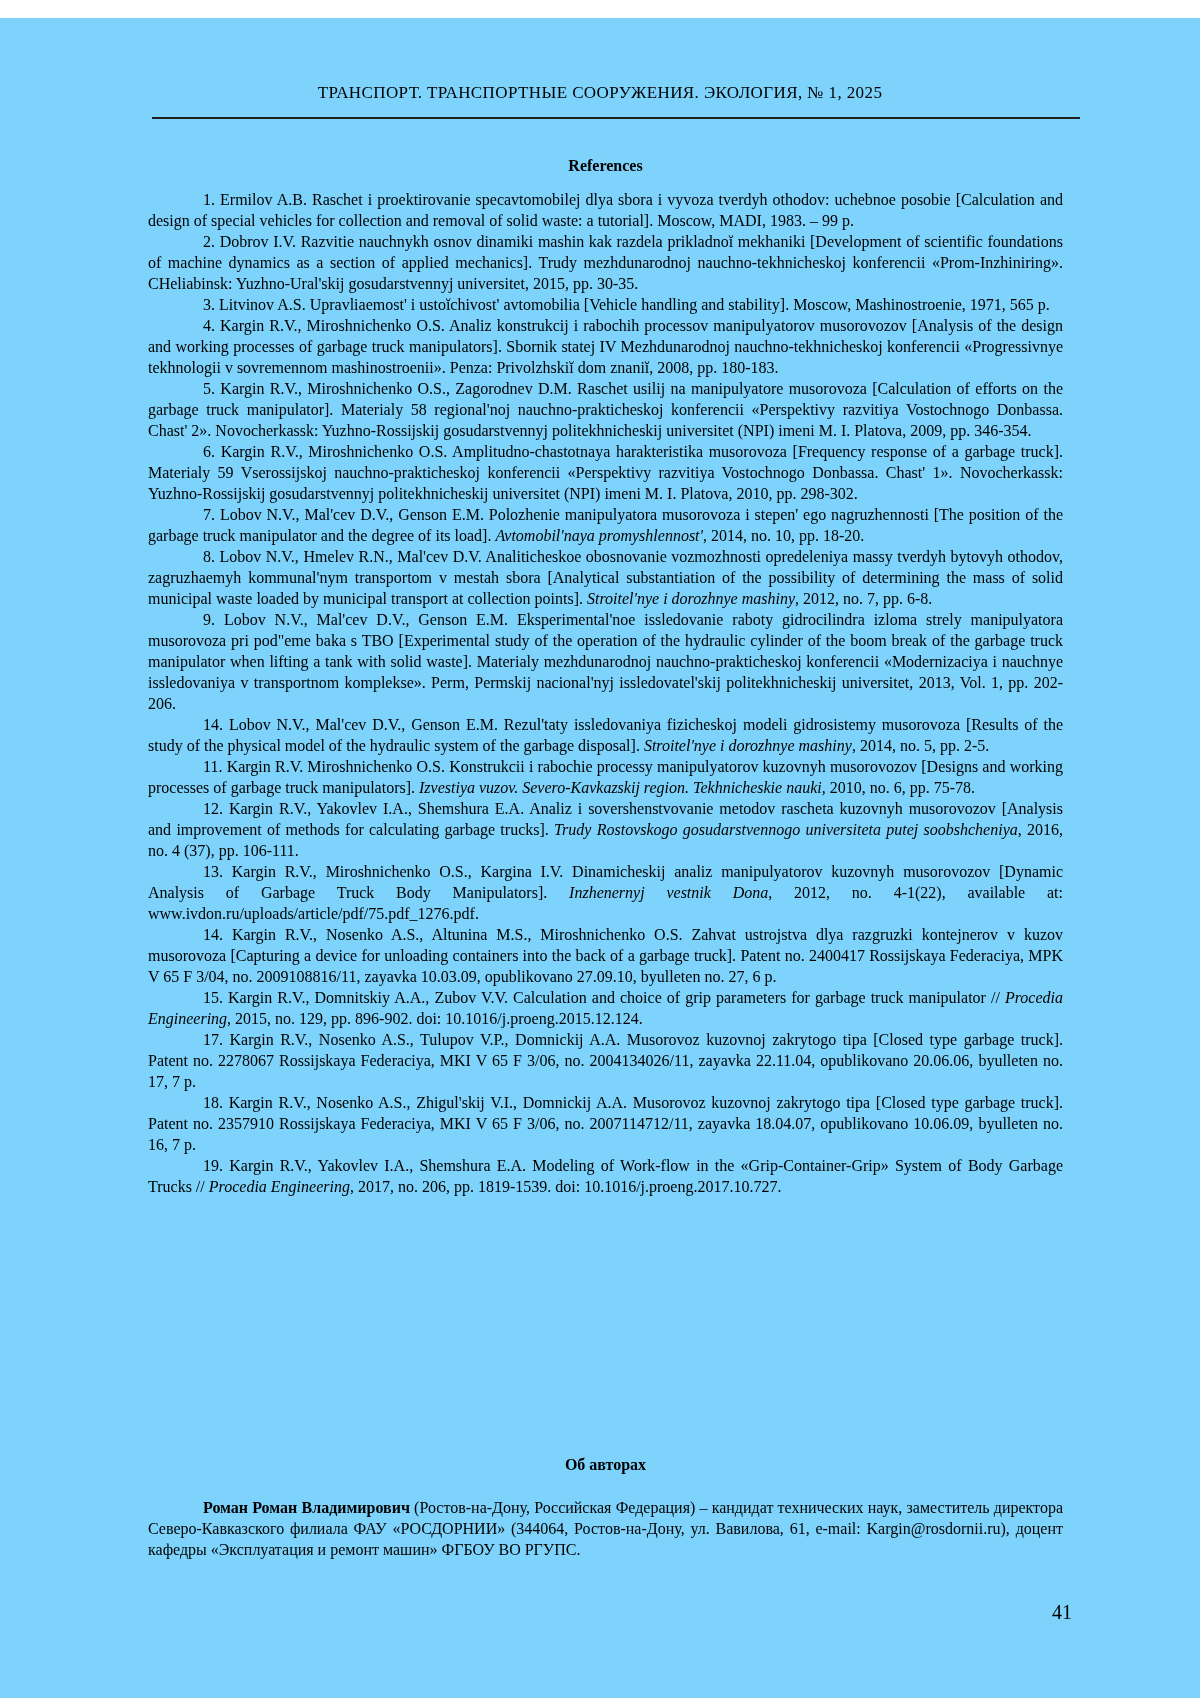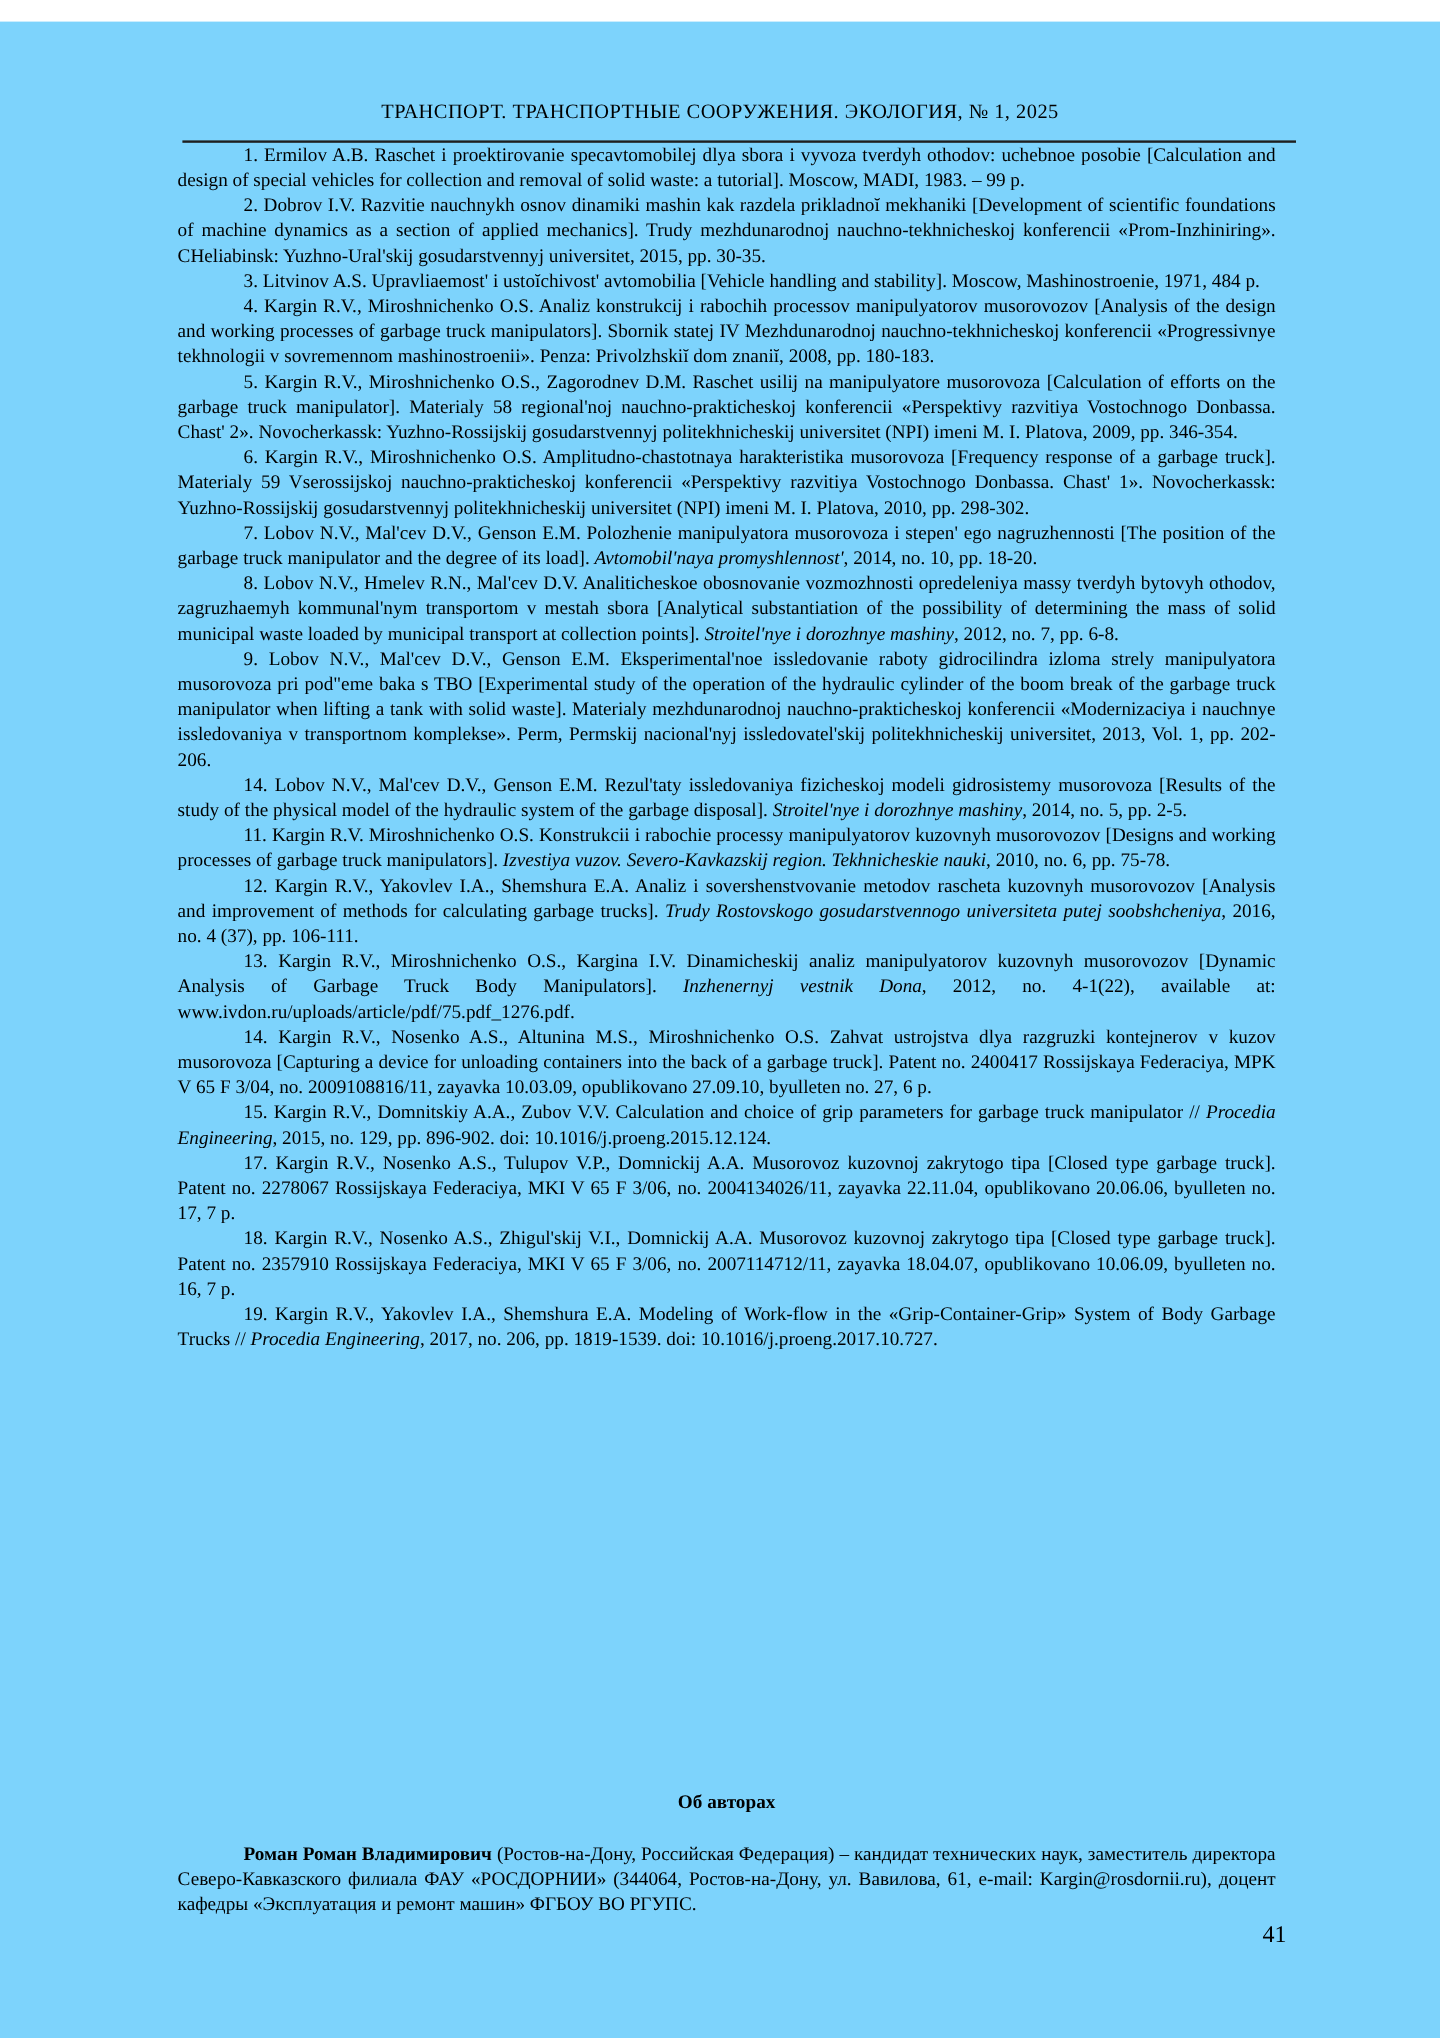--- a/index.html
+++ b/index.html
@@ -46,21 +46,21 @@
     margin: 0;
     font-size: 16px;
     line-height: 21px;
     text-align: justify;
     text-indent: 55px;
   }
   .it { font-style: italic; }
   .bd { font-weight: bold; }
   .about-authors {
     position: absolute;
-    top: 1474px;
+    top: 1436px;
     left: 148px;
     width: 915px;
   }
   .about-authors .section-heading {
     margin: 0 0 22px 0;
   }
   .page-number {
     position: absolute;
     top: 1584px;
     right: 128px;
@@ -72,24 +72,25 @@
 <body>
 
 <div class="page">
 
   <header>
     <div class="journal-title">ТРАНСПОРТ. ТРАНСПОРТНЫЕ СООРУЖЕНИЯ. ЭКОЛОГИЯ, № 1, 2025</div>
     <hr class="header-rule">
   </header>
 
   <main class="content">
+    <h2 class="section-heading">References</h2>
     <div id="references-list">
         <p class="ref"><span>1. Ermilov A.B. Raschet i proektirovanie specavtomobilej dlya sbora i vyvoza tverdyh othodov: uchebnoe posobie [Calculation and design of special vehicles for collection and removal of solid waste: a tutorial]. Moscow, MADI, 1983. – 99 p.</span></p>
         <p class="ref"><span>2. Dobrov I.V. Razvitie nauchnykh osnov dinamiki mashin kak razdela prikladnoĭ mekhaniki [Development of scientific foundations of machine dynamics as a section of applied mechanics]. Trudy mezhdunarodnoj nauchno-tekhnicheskoj konferencii «Prom-Inzhiniring». CHeliabinsk: Yuzhno-Ural'skij gosudarstvennyj universitet, 2015, pp. 30-35.</span></p>
-        <p class="ref"><span>3. Litvinov A.S. Upravliaemost' i ustoĭchivost' avtomobilia [Vehicle handling and stability]. Moscow, Mashinostroenie, 1971, 484 p.</span></p>
+        <p class="ref"><span>3. Litvinov A.S. Upravliaemost' i ustoĭchivost' avtomobilia [Vehicle handling and stability]. Moscow, Mashinostroenie, 1971, 565 p.</span></p>
         <p class="ref"><span>4. Kargin R.V., Miroshnichenko O.S. Analiz konstrukcij i rabochih processov manipulyatorov musorovozov [Analysis of the design and working processes of garbage truck manipulators]. Sbornik statej IV Mezhdunarodnoj nauchno-tekhnicheskoj konferencii «Progressivnye tekhnologii v sovremennom mashinostroenii». Penza: Privolzhskiĭ dom znaniĭ, 2008, pp. 180-183.</span></p>
         <p class="ref"><span>5. Kargin R.V., Miroshnichenko O.S., Zagorodnev D.M. Raschet usilij na manipulyatore musorovoza [Calculation of efforts on the garbage truck manipulator]. Materialy 58 regional'noj nauchno-prakticheskoj konferencii «Perspektivy razvitiya Vostochnogo Donbassa. Chast' 2». Novocherkassk: Yuzhno-Rossijskij gosudarstvennyj politekhnicheskij universitet (NPI) imeni M. I. Platova, 2009, pp. 346-354.</span></p>
         <p class="ref"><span>6. Kargin R.V., Miroshnichenko O.S. Amplitudno-chastotnaya harakteristika musorovoza [Frequency response of a garbage truck]. Materialy 59 Vserossijskoj nauchno-prakticheskoj konferencii «Perspektivy razvitiya Vostochnogo Donbassa. Chast' 1». Novocherkassk: Yuzhno-Rossijskij gosudarstvennyj politekhnicheskij universitet (NPI) imeni M. I. Platova, 2010, pp. 298-302.</span></p>
         <p class="ref"><span>7. Lobov N.V., Mal'cev D.V., Genson E.M. Polozhenie manipulyatora musorovoza i stepen' ego nagruzhennosti [The position of the garbage truck manipulator and the degree of its load]. </span><span class="it">Avtomobil'naya promyshlennost'</span><span>, 2014, no. 10, pp. 18-20.</span></p>
         <p class="ref"><span>8. Lobov N.V., Hmelev R.N., Mal'cev D.V. Analiticheskoe obosnovanie vozmozhnosti opredeleniya massy tverdyh bytovyh othodov, zagruzhaemyh kommunal'nym transportom v mestah sbora [Analytical substantiation of the possibility of determining the mass of solid municipal waste loaded by municipal transport at collection points]. </span><span class="it">Stroitel'nye i dorozhnye mashiny</span><span>, 2012, no. 7, pp. 6-8.</span></p>
         <p class="ref"><span>9. Lobov N.V., Mal'cev D.V., Genson E.M. Eksperimental'noe issledovanie raboty gidrocilindra izloma strely manipulyatora musorovoza pri pod"eme baka s TBO [Experimental study of the operation of the hydraulic cylinder of the boom break of the garbage truck manipulator when lifting a tank with solid waste]. Materialy mezhdunarodnoj nauchno-prakticheskoj konferencii «Modernizaciya i nauchnye issledovaniya v transportnom komplekse». Perm, Permskij nacional'nyj issledovatel'skij politekhnicheskij universitet, 2013, Vol. 1, pp. 202-206.</span></p>
         <p class="ref"><span>14. Lobov N.V., Mal'cev D.V., Genson E.M. Rezul'taty issledovaniya fizicheskoj modeli gidrosistemy musorovoza [Results of the study of the physical model of the hydraulic system of the garbage disposal]. </span><span class="it">Stroitel'nye i dorozhnye mashiny</span><span>, 2014, no. 5, pp. 2-5.</span></p>
         <p class="ref"><span>11. Kargin R.V. Miroshnichenko O.S. Konstrukcii i rabochie processy manipulyatorov kuzovnyh musorovozov [Designs and working processes of garbage truck manipulators]. </span><span class="it">Izvestiya vuzov. Severo-Kavkazskij region. Tekhnicheskie nauki</span><span>, 2010, no. 6, pp. 75-78.</span></p>
         <p class="ref"><span>12. Kargin R.V., Yakovlev I.A., Shemshura E.A. Analiz i sovershenstvovanie metodov rascheta kuzovnyh musorovozov [Analysis and improvement of methods for calculating garbage trucks]. </span><span class="it">Trudy Rostovskogo gosudarstvennogo universiteta putej soobshcheniya</span><span>, 2016, no. 4 (37), pp. 106-111.</span></p>
         <p class="ref"><span>13. Kargin R.V., Miroshnichenko O.S., Kargina I.V. Dinamicheskij analiz manipulyatorov kuzovnyh musorovozov [Dynamic Analysis of Garbage Truck Body Manipulators]. </span><span class="it">Inzhenernyj vestnik Dona</span><span>, 2012, no. 4-1(22), available at: www.ivdon.ru/uploads/article/pdf/75.pdf_1276.pdf.</span></p>

